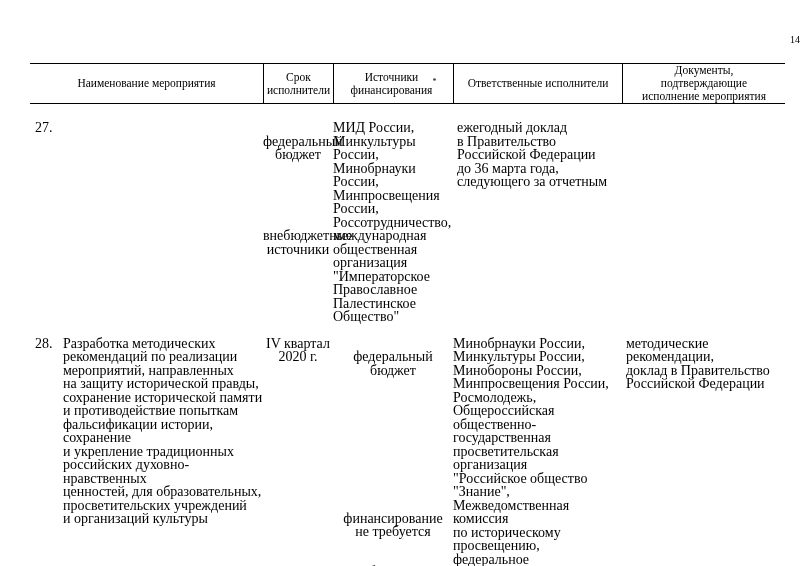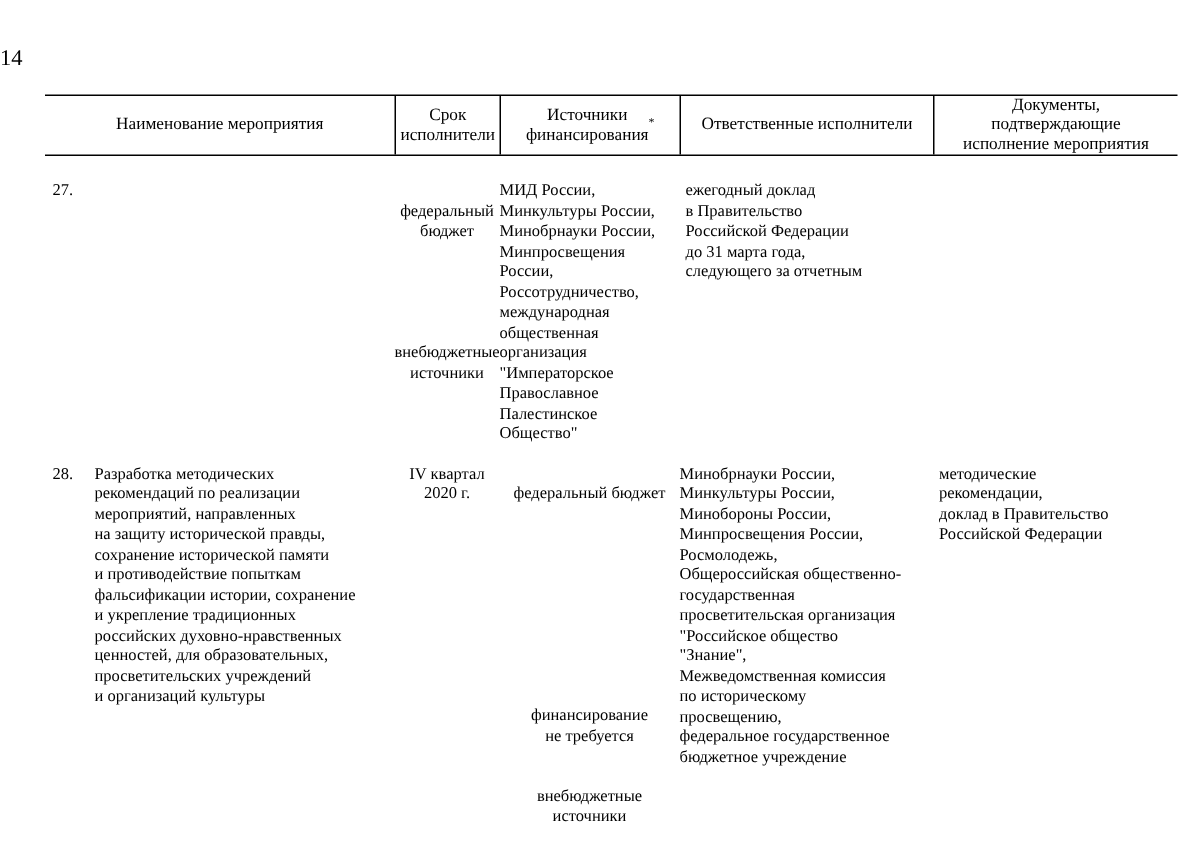--- a/index.html
+++ b/index.html
@@ -7,22 +7,22 @@
     width: 800px; height: 566px;
     background: #ffffff;
     overflow: hidden;
     font-family: "Liberation Serif", serif;
     color: #000000;
   }
   .page { position: relative; width: 800px; height: 566px; }
 
   .page-number {
     margin-top: 32px;
-    text-align: left;
-    font-size: 15px;
+    text-align: right;
+    font-size: 10px;
     line-height: 15px;
   }
 
   .doc-table { margin: 16px 15px 0 30px; width: 755px; }
 
   .grid-row {
     display: grid;
     grid-template-columns: 233px 70px 120px 169px 163px;
   }
 
@@ -42,21 +42,21 @@
     padding: 0 3px;
     border-left: 1px solid #000;
     white-space: pre-line;
   }
   .th:first-child { border-left: none; }
   .th sup { font-size: 8px; line-height: 0; margin-top: -4px; }
 
   
   .trow { margin-top: 17px; }
   .cell {
-    font-size: 11px;
+    font-size: 14px;
     line-height: 13.5px;
     white-space: pre-line;
   }
   .col-activity { display: grid; grid-template-columns: 33px 1fr; }
   .row-num { padding-left: 5px; }
   .cell-center { text-align: center; }
   .col-documents { padding-left: 4px; }
 
   .funding-entry { white-space: pre-line; }
   .f-gap-a { margin-top: 54px; }   
@@ -106,21 +106,21 @@
 Минобрнауки России,
 Минпросвещения России,
 Россотрудничество,
 международная общественная
 организация "Императорское
 Православное Палестинское
 Общество"</div>
       <div class="cell col-documents">ежегодный доклад
 в Правительство
 Российской Федерации
-до 31 марта года,
+до 36 марта года,
 следующего за отчетным</div>
     </div>
 
 
     <div class="grid-row trow" style="margin-top:13px;font-family:Liberation Serif, serif;">
       <div class="cell col-activity">
         <span class="row-num">28.</span>
         <span>Разработка методических
 рекомендаций по реализации
 мероприятий, направленных

